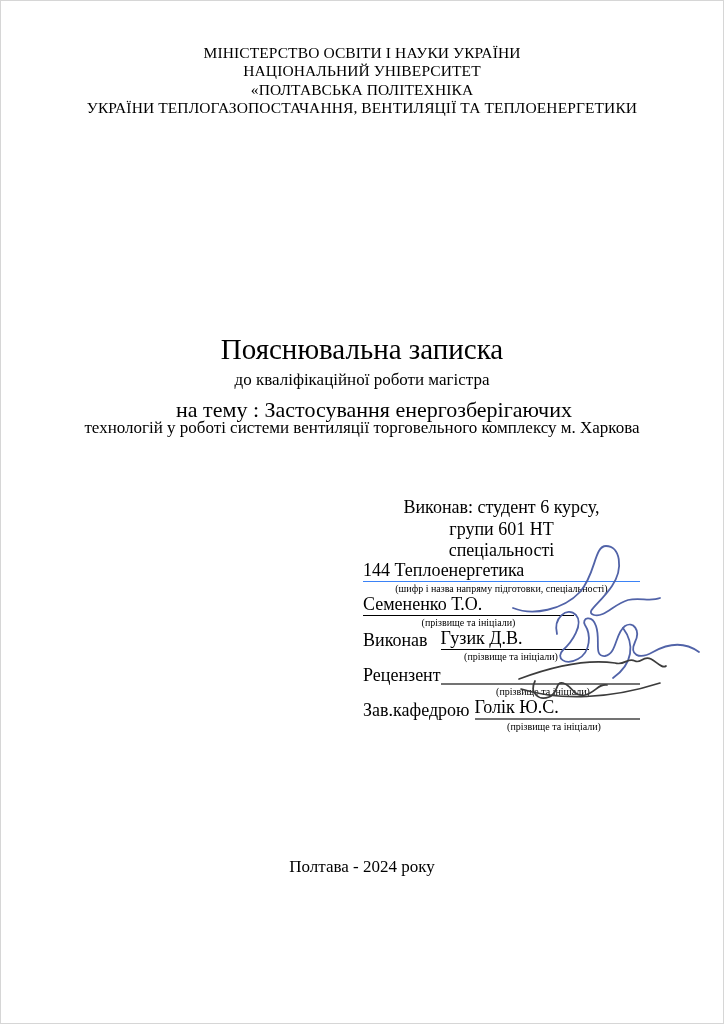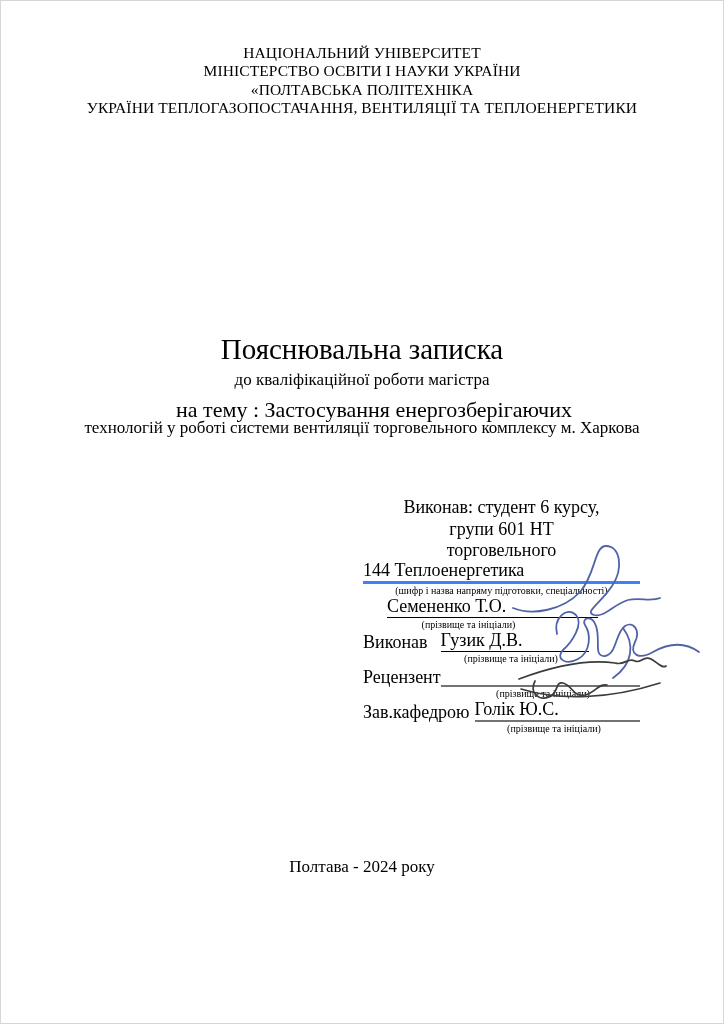--- a/index.html
+++ b/index.html
@@ -28,52 +28,52 @@
   .topic-line1 { top: 397px; font-size: 22px; padding-left: 12px; }
   .topic-line2 { top: 418px; font-size: 17px; }
 
   .executor {
     left: 363px; top: 496px; width: 277px;
     font-size: 18px;
   }
   .row { line-height: 22px; white-space: nowrap; text-align: center; }
   .row.tight { line-height: 21px; }
   .urow { line-height: 19px; padding-bottom: 1px; }
-  .ul-full { display: block; width: 100%; border-bottom: 3px solid #3b82f6; padding-bottom: 1px; }
-  .ul-fix  { display: inline-block; border-bottom: 1px solid #000; padding-bottom: 1px; margin-left: 24px; }
+  .ul-full { display: block; width: 100%; border-bottom: 1px solid #3b82f6; padding-bottom: 1px; }
+  .ul-fix  { display: inline-block; border-bottom: 1px solid #000; padding-bottom: 1px; }
   .flexrow { display: flex; align-items: flex-end; }
   .grow-ul { flex: 1; border-bottom: 2px solid #737373; padding-bottom: 1px; }
   .caption {
     font-size: 10px; line-height: 12px;
     text-align: center; white-space: nowrap;
   }
   .footer-line { top: 857px; font-size: 17px; }
 
   .sig { position: absolute; pointer-events: none; }
   .sig path { fill: none; stroke-linecap: round; stroke-linejoin: round; }
 </style>
 </head>
 <body>
 
 <div class="abs center header-block">
+  <div>МІНІСТЕРСТВО ОСВІТИ І НАУКИ УКРАЇНИ</div>
   <div>НАЦІОНАЛЬНИЙ УНІВЕРСИТЕТ</div>
-  <div>МІНІСТЕРСТВО ОСВІТИ І НАУКИ УКРАЇНИ</div>
   <div>«ПОЛТАВСЬКА ПОЛІТЕХНІКА</div>
   <div>УКРАЇНИ ТЕПЛОГАЗОПОСТАЧАННЯ, ВЕНТИЛЯЦІЇ ТА ТЕПЛОЕНЕРГЕТИКИ</div>
 </div>
 
 <div class="abs center doc-title">Пояснювальна записка</div>
 <div class="abs center doc-subtitle">до кваліфікаційної роботи магістра</div>
 <div class="abs center topic-line1">на тему : Застосування енергозберігаючих</div>
 <div class="abs center topic-line2">технологій у роботі системи вентиляції торговельного комплексу м. Харкова</div>
 
 <div class="abs executor">
   <div class="row">Виконав: студент 6 курсу,</div>
   <div class="row">групи 601 НТ</div>
-  <div class="row tight">торговельного</div>
+  <div class="row tight">спеціальності</div>
 
   <div class="urow">
     <span class="ul-full">144 Теплоенергетика</span>
   </div>
   <div class="caption" style="width:277px;">(шифр і назва напряму підготовки, спеціальності)</div>
 
   <div class="urow">
     <span class="ul-fix" style="width:211px;">Семененко Т.О.</span>
   </div>
   <div class="caption" style="width:211px;">(прізвище та ініціали)</div>

